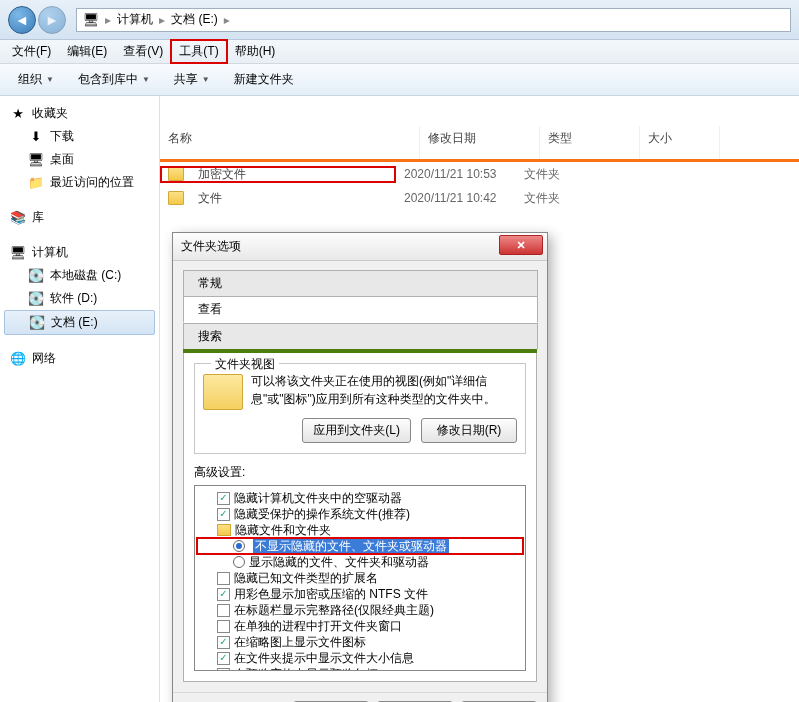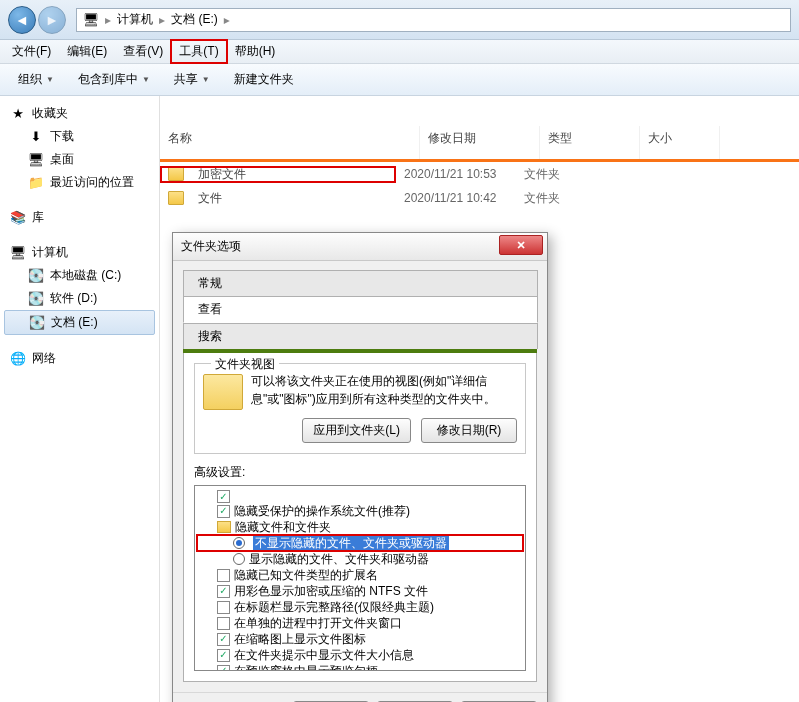--- a/index.html
+++ b/index.html
@@ -225,20 +225,21 @@
         </div>
         <div class="group-btns">
           <div class="win-btn">应用到文件夹(L)</div>
           <div class="win-btn">修改日期(R)</div>
         </div>
       </div>
       <div class="adv-label">高级设置:</div>
       <div class="tree">
         <div class="tree-item indent1">
             <span class="chk">✓</span>
+            <span class="txt">隐藏计算机文件夹中的空驱动器</span>
           </div>
         <div class="tree-item indent1">
             <span class="chk">✓</span>
             <span class="txt">隐藏受保护的操作系统文件(推荐)</span>
           </div>
         <div class="tree-item indent1">
             <span class="fld"></span>
             <span class="txt">隐藏文件和文件夹</span>
           </div>
         <div class="tree-item indent2 boxed">

